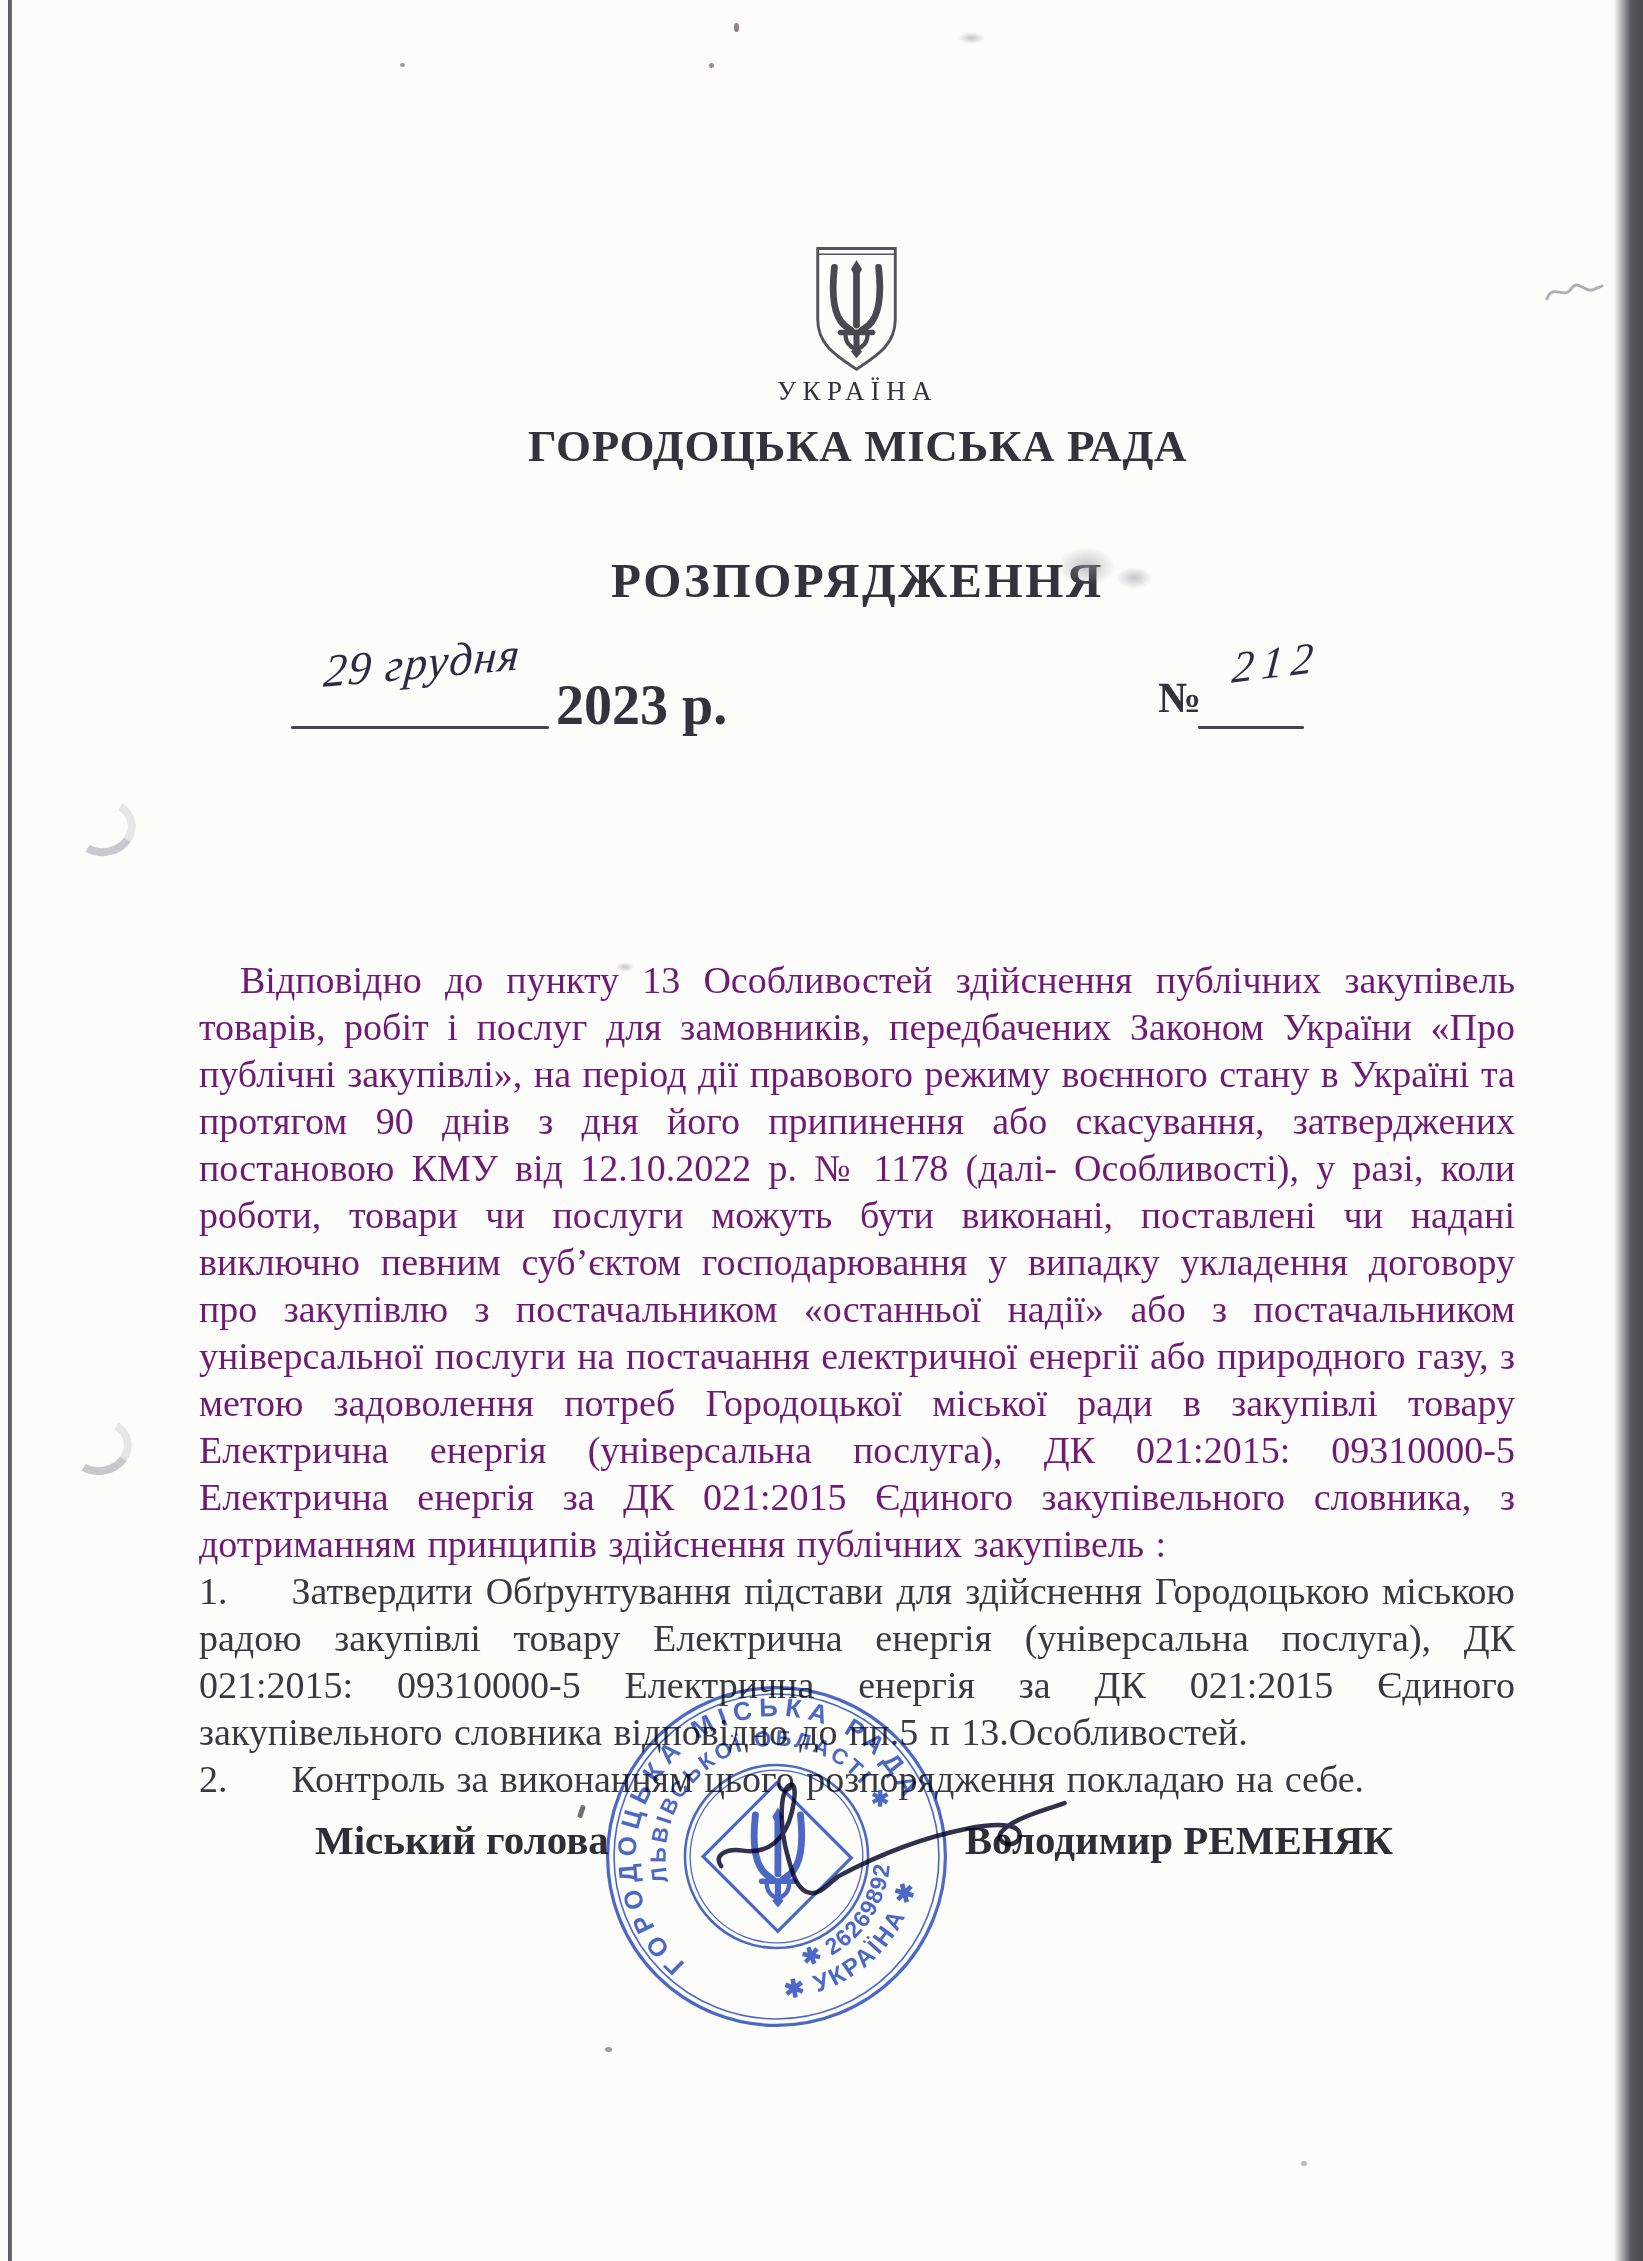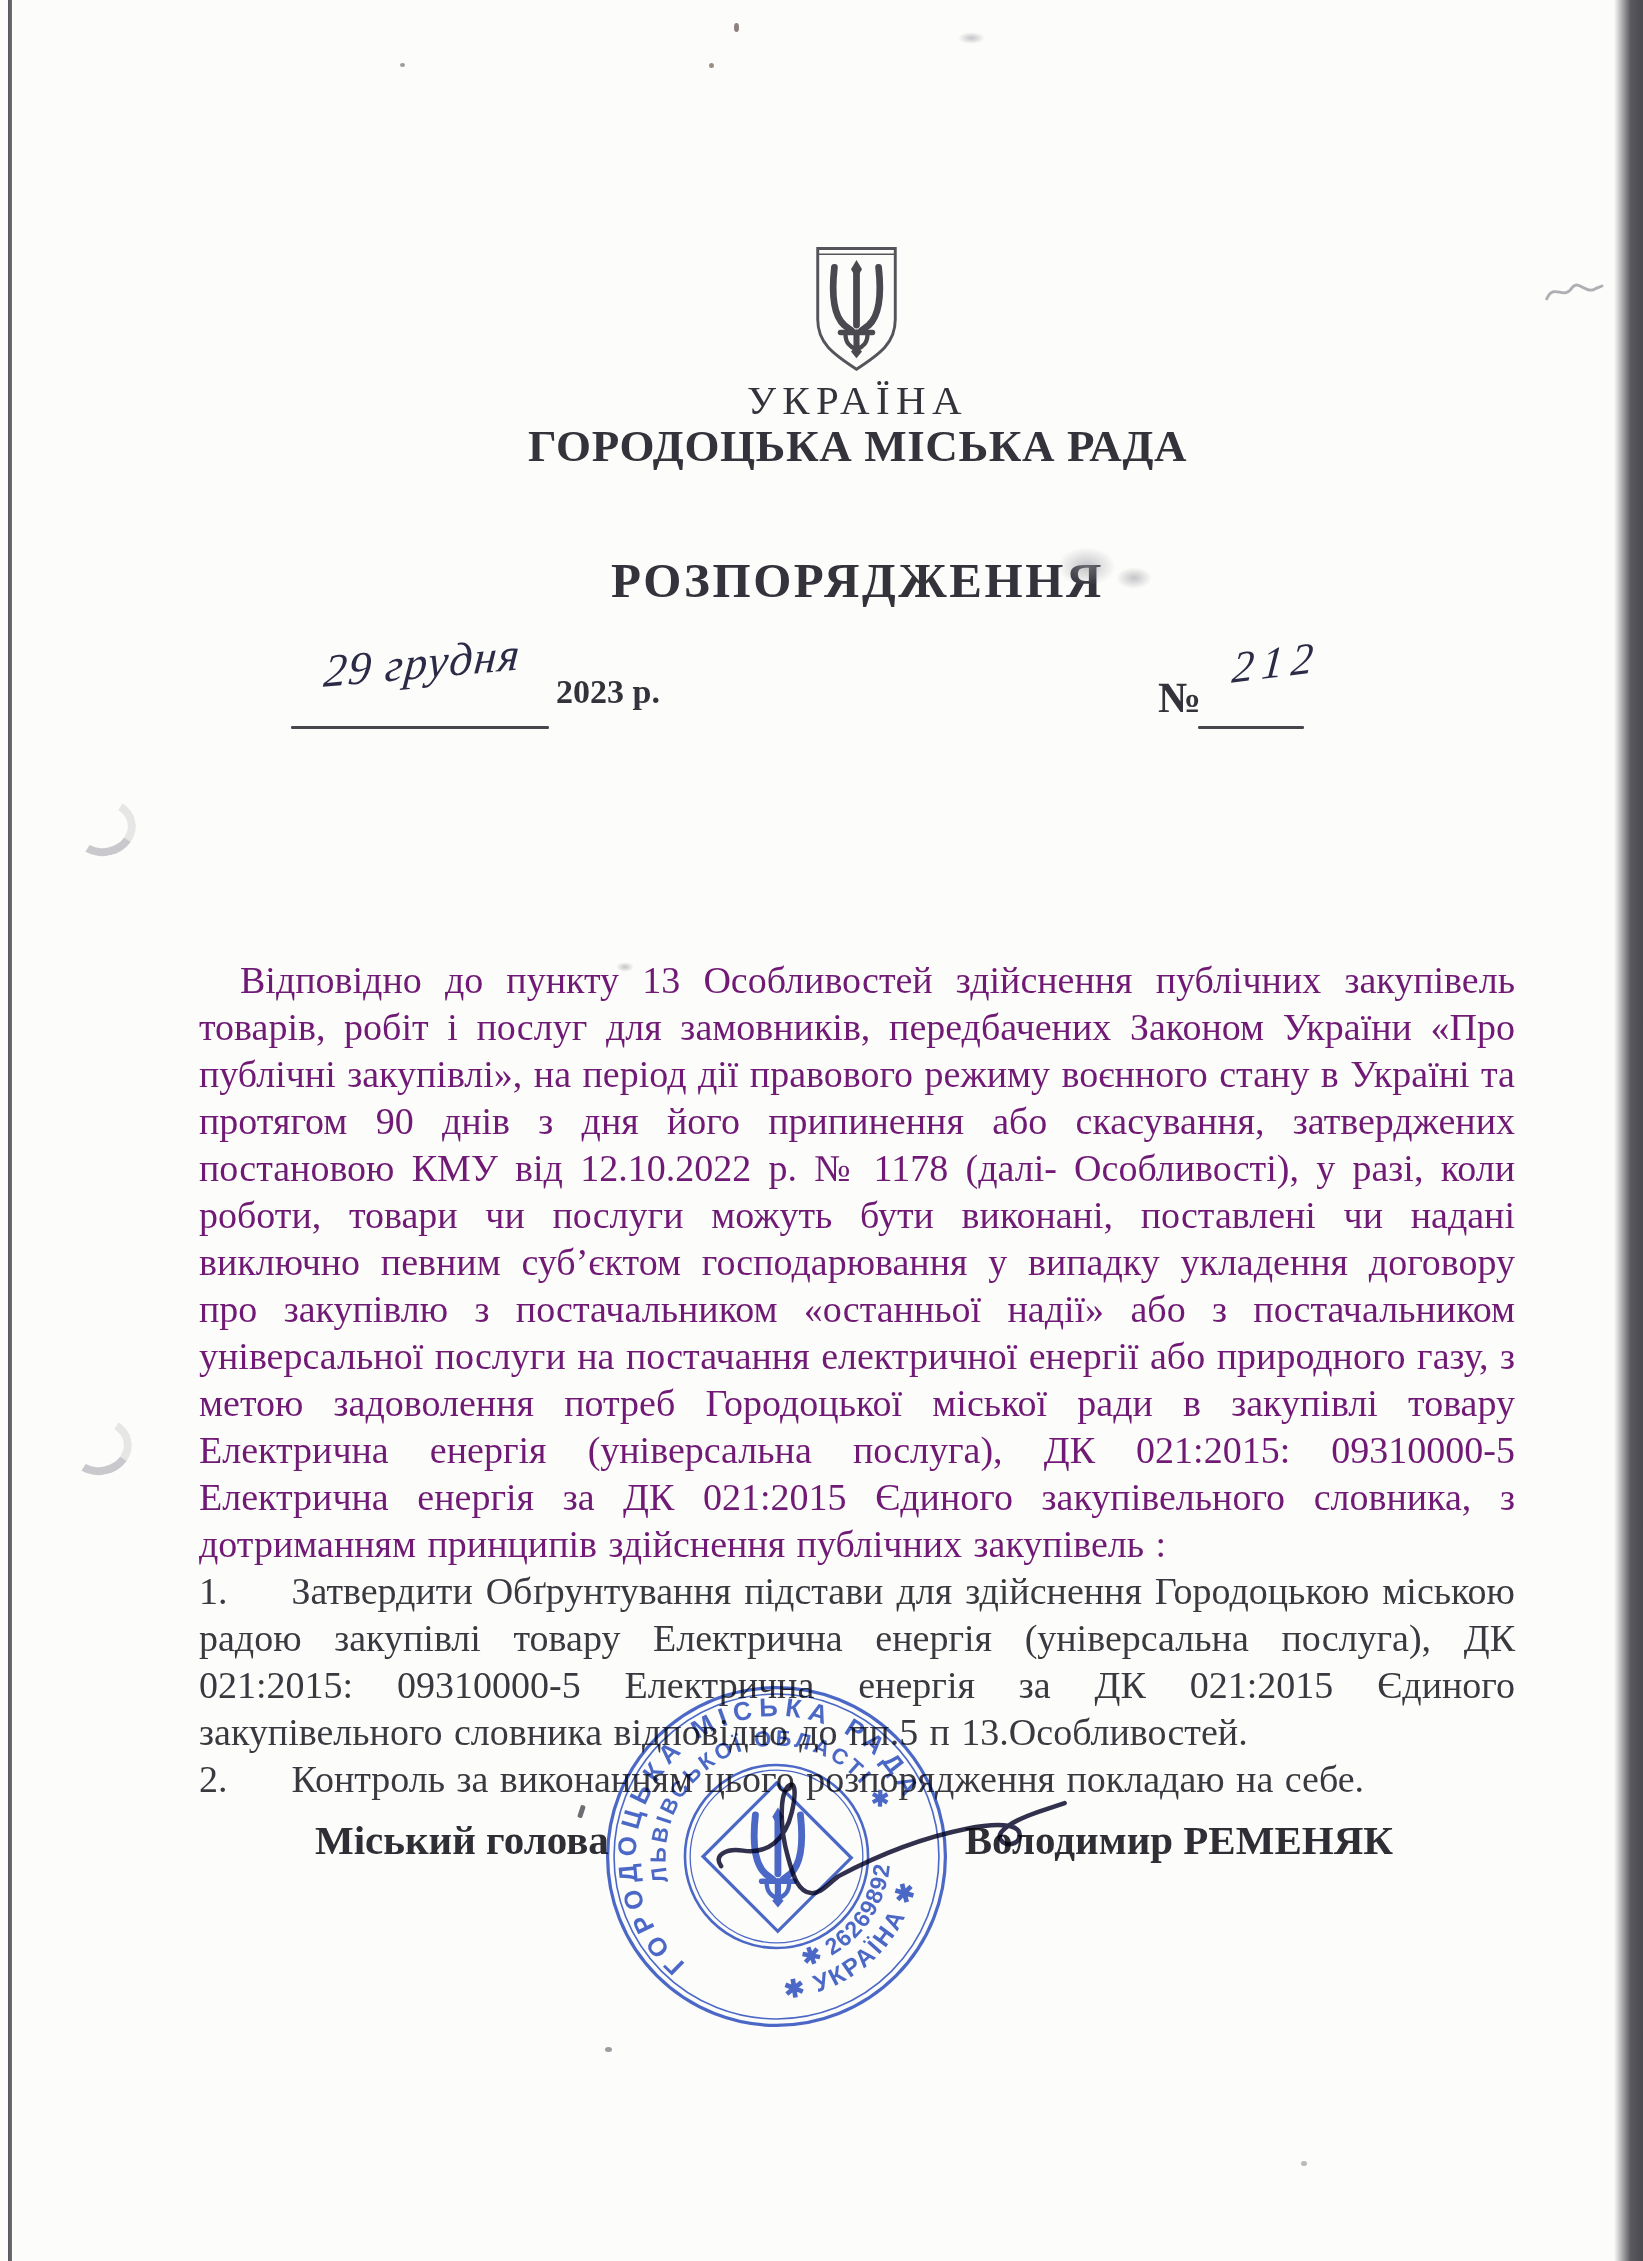--- a/index.html
+++ b/index.html
@@ -8,29 +8,29 @@
     font-family:"Liberation Serif",serif;color:#34333b;overflow:hidden;
   }
   
   .edge-left{position:absolute;left:7.7px;top:0;width:4.5px;height:100%;
     background:linear-gradient(to right,#3a3a40,#55555c);opacity:.85;}
   .edge-right{position:absolute;right:0;top:0;width:30px;height:100%;
     background:linear-gradient(to right,rgba(70,70,76,0),#5a5a60 55%,#47474d);}
   
   .center-col{position:absolute;left:213px;width:1289px;text-align:center;}
   .emblem{position:absolute;left:808px;top:242px;}
-  .country{top:376px;font-size:41px;letter-spacing:6.4px;}
+  .country{top:376px;font-size:27px;letter-spacing:6.4px;}
   .council{top:420px;font-size:45px;font-weight:bold;letter-spacing:0.6px;}
   .region{top:469px;font-size:32px;letter-spacing:1.3px;}
   .doc-title{top:552px;font-size:49px;font-weight:bold;letter-spacing:2.6px;}
   
   .hand{font-style:italic;color:#2c2b47;}
   .hand-date{position:absolute;left:271px;top:636px;width:303px;text-align:center;
     font-size:46px;letter-spacing:1.3px;transform:rotate(-5deg) skewX(-10deg);}
-  .year{position:absolute;left:556px;top:673px;font-size:34px;font-weight:bold;}
+  .year{position:absolute;left:556px;top:673px;font-size:56px;font-weight:bold;}
   .num-label{position:absolute;left:1158px;top:673px;font-size:43px;font-weight:bold;}
   .hand-number{position:absolute;left:1209px;top:637px;width:135px;text-align:center;
     font-size:44px;letter-spacing:7.7px;transform:rotate(-7deg) skewX(-12deg);}
   .rule{position:absolute;height:3.2px;background:#47464c;border-radius:1.3px;}
   .rule-date{left:291px;top:726px;width:258px;}
   .rule-num{left:1198px;top:726px;width:106px;}
   
   .flow{position:absolute;left:199px;width:1316px;text-align:justify;margin:0;}
   .subject{top:748px;font-size:38px;font-weight:bold;line-height:48px;
     text-indent:70px;word-spacing:2.6px;color:#2f2e35;}

